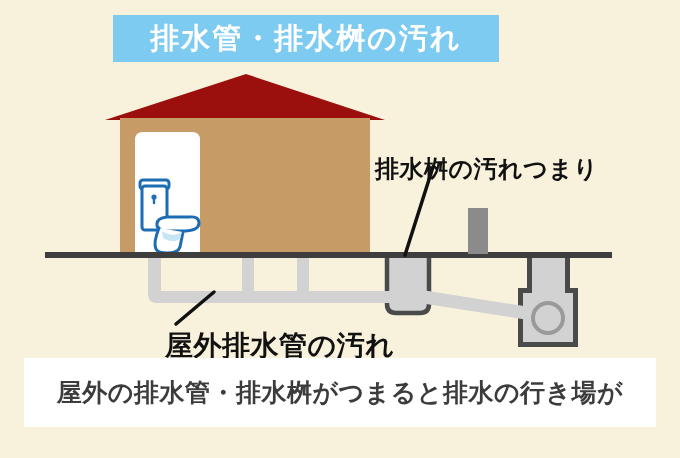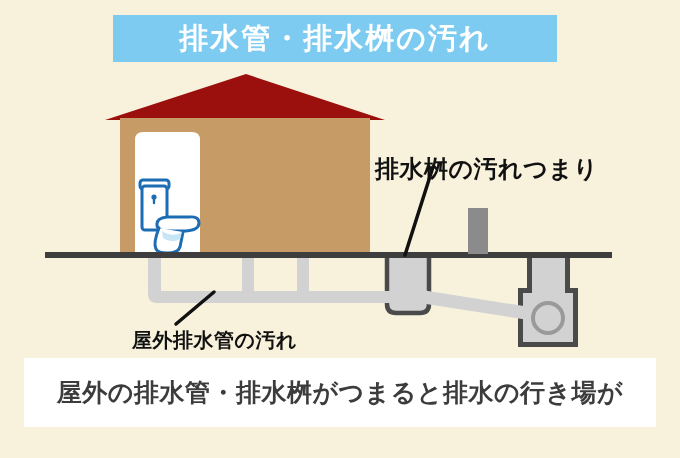--- a/index.html
+++ b/index.html
@@ -4,21 +4,21 @@
 <style>
   html,body{margin:0;padding:0;}
   .stage{
     position:relative;
     width:680px;height:458px;
     background:var(--background);
     overflow:hidden;
     font-family:"Liberation Sans","DejaVu Sans",sans-serif;
   }
   .banner{
-    position:absolute;left:113px;top:15px;width:444px;height:47px;
+    position:absolute;left:113px;top:15px;width:386px;height:47px;
     background:var(--banner_bg);
     color:var(--banner_text);
     font-size:29px;font-weight:bold;letter-spacing:2px;
     text-align:center;line-height:47px;
   }
   .diagram-svg{position:absolute;left:0;top:0;}
   .roof{fill:var(--roof);}
   .wall{fill:var(--wall);}
   .door{fill:var(--door);}
   .toilet-line{stroke:var(--toilet_line);stroke-width:3;fill:#ffffff;stroke-linejoin:round;stroke-linecap:round;}
@@ -32,21 +32,21 @@
   .basin-fill-only{fill:var(--basin_fill);}
   .basin-line{stroke:var(--basin_outline);stroke-width:5;}
   .vent{fill:var(--vent);}
   .pipe-ring{fill:var(--basin_fill);stroke:var(--pipe_section_ring);stroke-width:4;}
   .pointer{stroke:var(--pointer);stroke-width:3.5;stroke-linecap:round;}
   .callout{
     position:absolute;color:var(--label_text);
     font-weight:bold;white-space:nowrap;letter-spacing:0.5px;
   }
   .callout-basin{left:375px;top:133px;font-size:24px;margin-top:20px;}
-  .callout-pipe{left:132px;top:327px;font-size:20px;}
+  .callout-pipe{left:165px;top:327px;font-size:28px;}
   .caption{
     position:absolute;left:24px;top:358px;width:632px;height:69px;
     background:var(--caption_bg);color:var(--caption_text);
     display:flex;flex-direction:column;justify-content:center;align-items:center;
     font-size:25px;font-weight:bold;line-height:33px;letter-spacing:0.5px;
     text-align:center;
   }
 </style>
 </head>
 <body>

